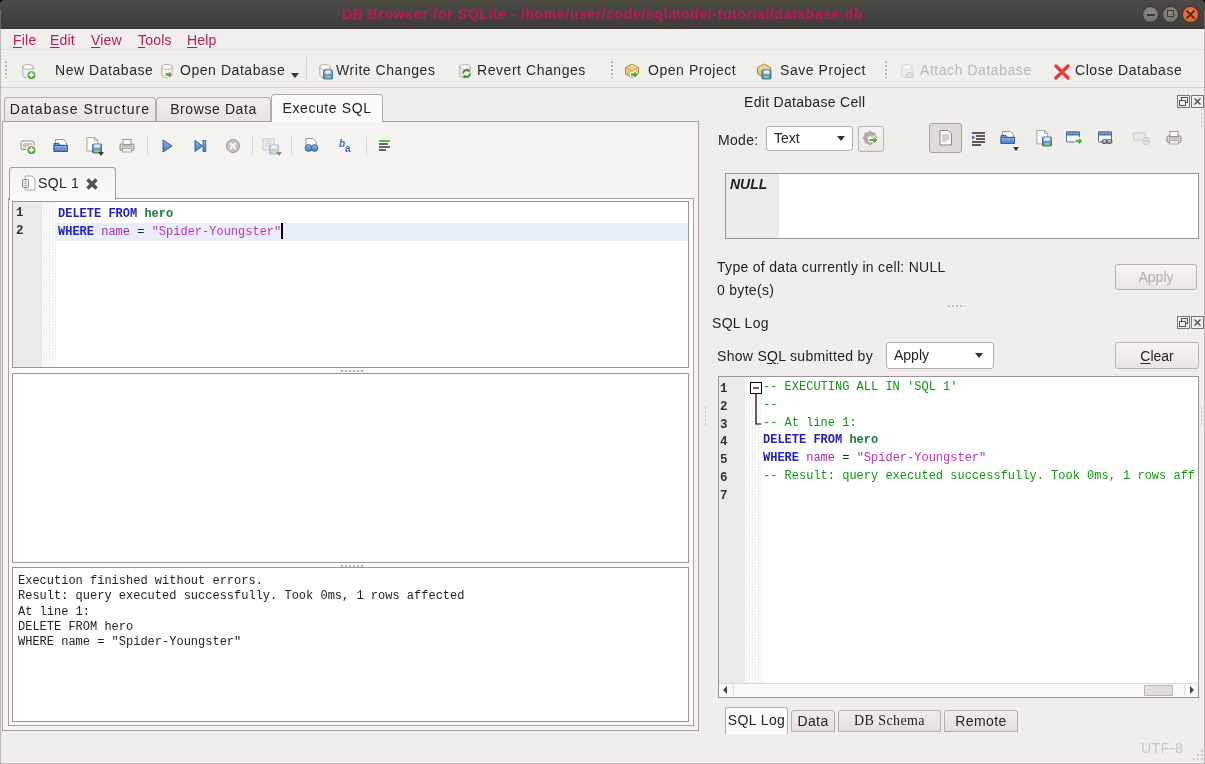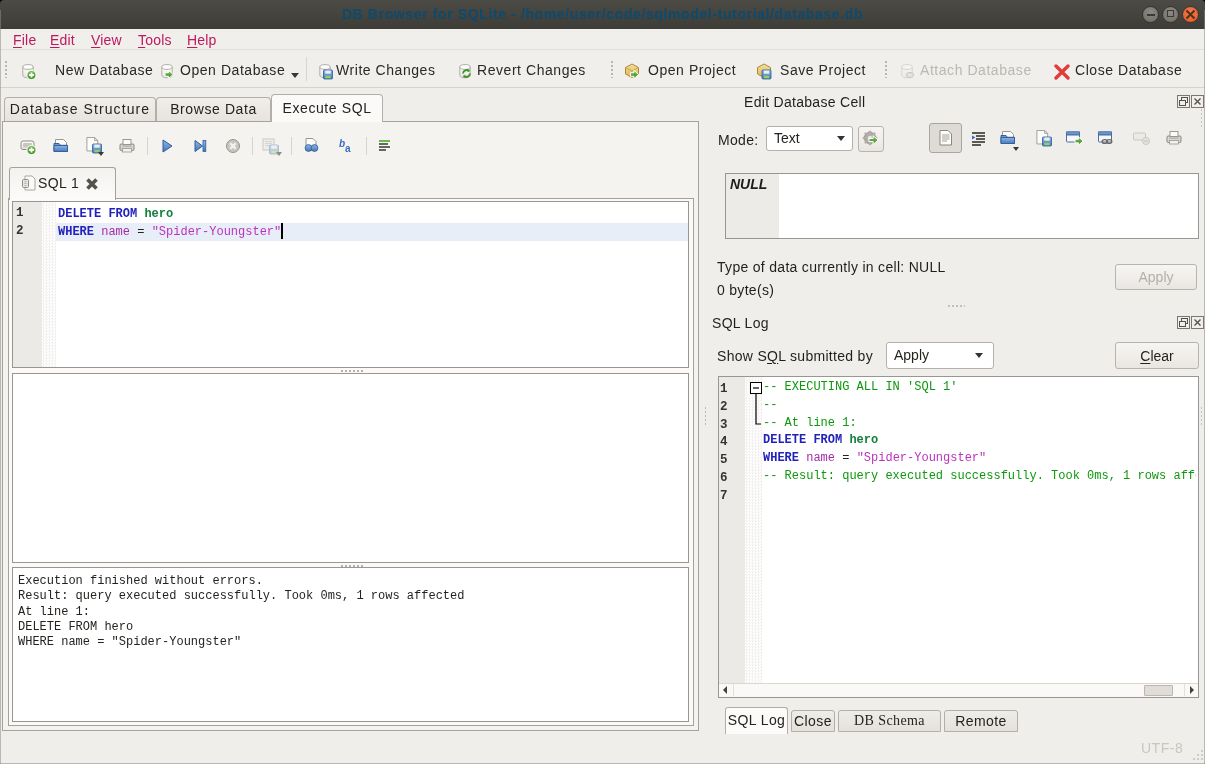--- a/index.html
+++ b/index.html
@@ -6,21 +6,21 @@
 html,body { width:1205px; height:764px; overflow:hidden; }
 body { font-family:"Liberation Sans",sans-serif; font-size:14px; color:#26231F; background:#F0EEEA; position:relative; }
 .abs { position:absolute; }
 .mono { font-family:"Liberation Mono",monospace; }
 u { text-decoration:underline; text-underline-offset:2px; }
 
 
 #titlebar-bg { left:0; top:0; width:1205px; height:10px; background:#000; }
 #titlebar { left:0; top:0; width:1205px; height:29px; border-radius:4px 4px 0 0;
   background:linear-gradient(#4c4b45,#413f3a 80%,#3d3c37); }
-#title-text { width:100%; top:6px; text-align:center; color:#0c4a6e; font-weight:bold; letter-spacing:0.62px; }
+#title-text { width:100%; top:6px; text-align:center; color:#be185d; font-weight:bold; letter-spacing:0.62px; }
 .winbtn { top:6px; width:17px; height:17px; border-radius:50%; }
 
 #menubar { left:0; top:29px; width:1205px; height:21px; background:#f1efec; border-bottom:1px solid #e2dfda; }
 .menuitem { top:2px; color:#be185d; letter-spacing:0.2px; }
 
 #toolbar { left:0; top:50px; width:1205px; height:38px; background:#f1efec; border-bottom:1px solid #d6d2cc; }
 .tbtext { top:62px; color:#2b2925; letter-spacing:0.55px; }
 .tbtext.dis { color:#bbb8b3; }
 .tbsep { top:57px; width:1px; height:24px; background:#d8d4cf; }
 .tbhandle { top:60px; width:4px; height:18px;
@@ -381,21 +381,21 @@
 </svg>
 
 <div class="abs" style="left:719px; top:683px; width:479px; height:14px; background:#faf9f7; border-top:1px solid #dbd8d3; z-index:4;"></div>
 <div class="abs" style="left:733px; top:684px; width:1px; height:12px; background:#e3e0db; z-index:5;"></div>
 <div class="abs" style="left:1184px; top:684px; width:1px; height:12px; background:#e3e0db; z-index:5;"></div>
 <div class="abs" style="left:1144px; top:685px; width:29px; height:11px; background:#e0ddd8; border:1px solid #bab6b0; border-radius:1px; z-index:5;"></div>
 <div class="abs" style="left:723px; top:686px; z-index:5; width:0; height:0; border-top:4px solid transparent; border-bottom:4px solid transparent; border-right:4.5px solid #44423d;"></div>
 <div class="abs" style="left:1190px; top:686px; z-index:5; width:0; height:0; border-top:4px solid transparent; border-bottom:4px solid transparent; border-left:4.5px solid #44423d;"></div>
 
 <div class="abs btab" id="btab-active" style="left:725px; width:63px;">SQL Log</div>
-<div class="abs btab" style="left:791px; width:44px;">Close</div>
+<div class="abs btab" style="left:791px; width:44px;">Data</div>
 <div class="abs btab" style="left:838px; width:103px;font-family:Liberation Serif, serif;">DB Schema</div>
 <div class="abs btab" style="left:944px; width:74px;">Remote</div>
 
 <div class="abs" style="left:1141px; top:740px; color:#c9c6c0; letter-spacing:0.5px;">UTF-8</div>
 <svg class="abs" style="left:1192px; top:749px;" width="12" height="13">
  <g fill="#c4c1bb">
       <circle cx="10" cy="2" r="1"></circle>
       <circle cx="6" cy="6" r="1"></circle>
       <circle cx="10" cy="6" r="1"></circle>
       <circle cx="2" cy="10" r="1"></circle>

